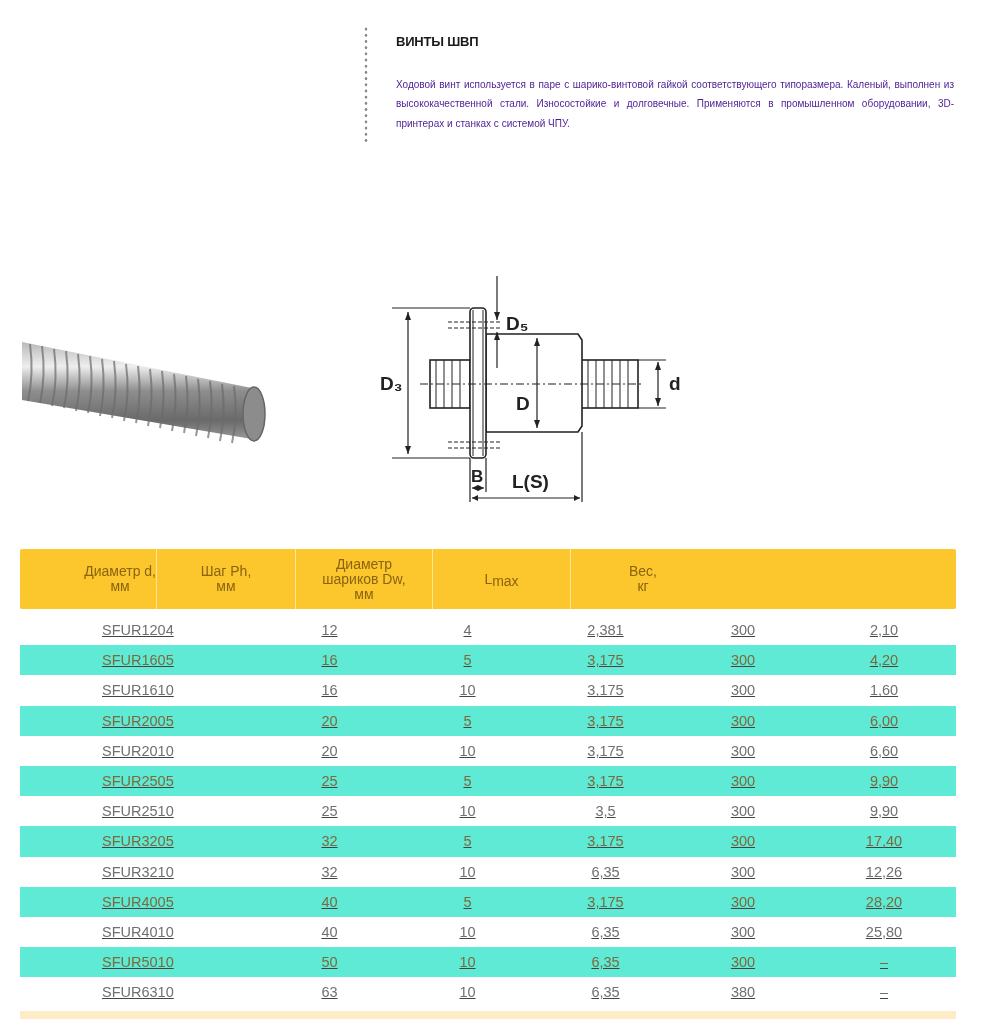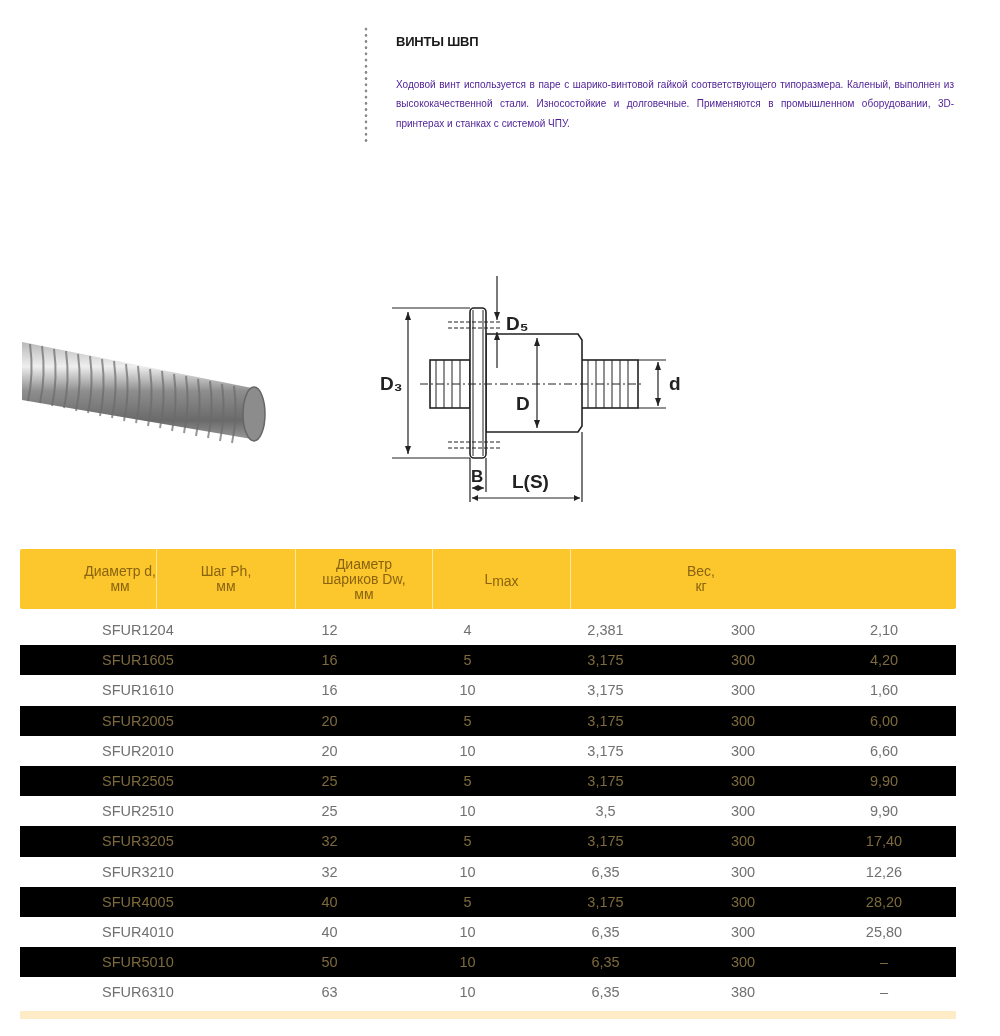--- a/index.html
+++ b/index.html
@@ -16,24 +16,24 @@
 
   .rod { position: absolute; left: 20px; top: 330px; width: 250px; height: 130px; }
   .diagram { position: absolute; left: 380px; top: 270px; width: 320px; height: 240px; }
 
   .table { position: absolute; left: 20px; top: 549px; width: 936px; }
   .thead { display: flex; height: 60px; background: #fcc62d; border-radius: 2px; }
   .th { display: flex; align-items: center; justify-content: center; text-align: center;
     color: #8a6410; font-size: 14px; line-height: 15px; border-right: 1.5px solid #fde59a; box-sizing: border-box; }
   .th:last-child { border-right: none; }
   .th sub { font-size: 14px; vertical-align: baseline; position: relative; top: 2px; }
-  .c1 { width: 241px; } .c2 { width: 137px; justify-content: flex-end; } .c3 { width: 139px; } .c4 { width: 137px; } .c5 { width: 138px; } .c6 { width: 144px; justify-content: flex-end; }
+  .c1 { width: 241px; } .c2 { width: 137px; justify-content: flex-end; } .c3 { width: 139px; } .c4 { width: 137px; } .c5 { width: 138px; } .c6 { width: 144px; }
   .rows { margin-top: 6px; }
-  .tr { display: flex; height: 30.2px; align-items: center; }
-  .tr.alt { background: #000000; }
+  .tr { display: flex; height: 30.2px; align-items: center; text-decoration: underline; }
+  .tr.alt { background: #5eead4; }
   .tr.alt .td { color: #7d6a3c; }
   .td { text-align: center; font-size: 14.5px; color: #707070; }
   .td.c1 { text-align: left; padding-left: 82px; box-sizing: border-box; }
   .bottom-stripe { height: 8px; background: #fdecc6; margin-top: 4px; }
 </style>
 </head>
 <body>
 
 <div class="intro">
   <div class="dots"></div>

